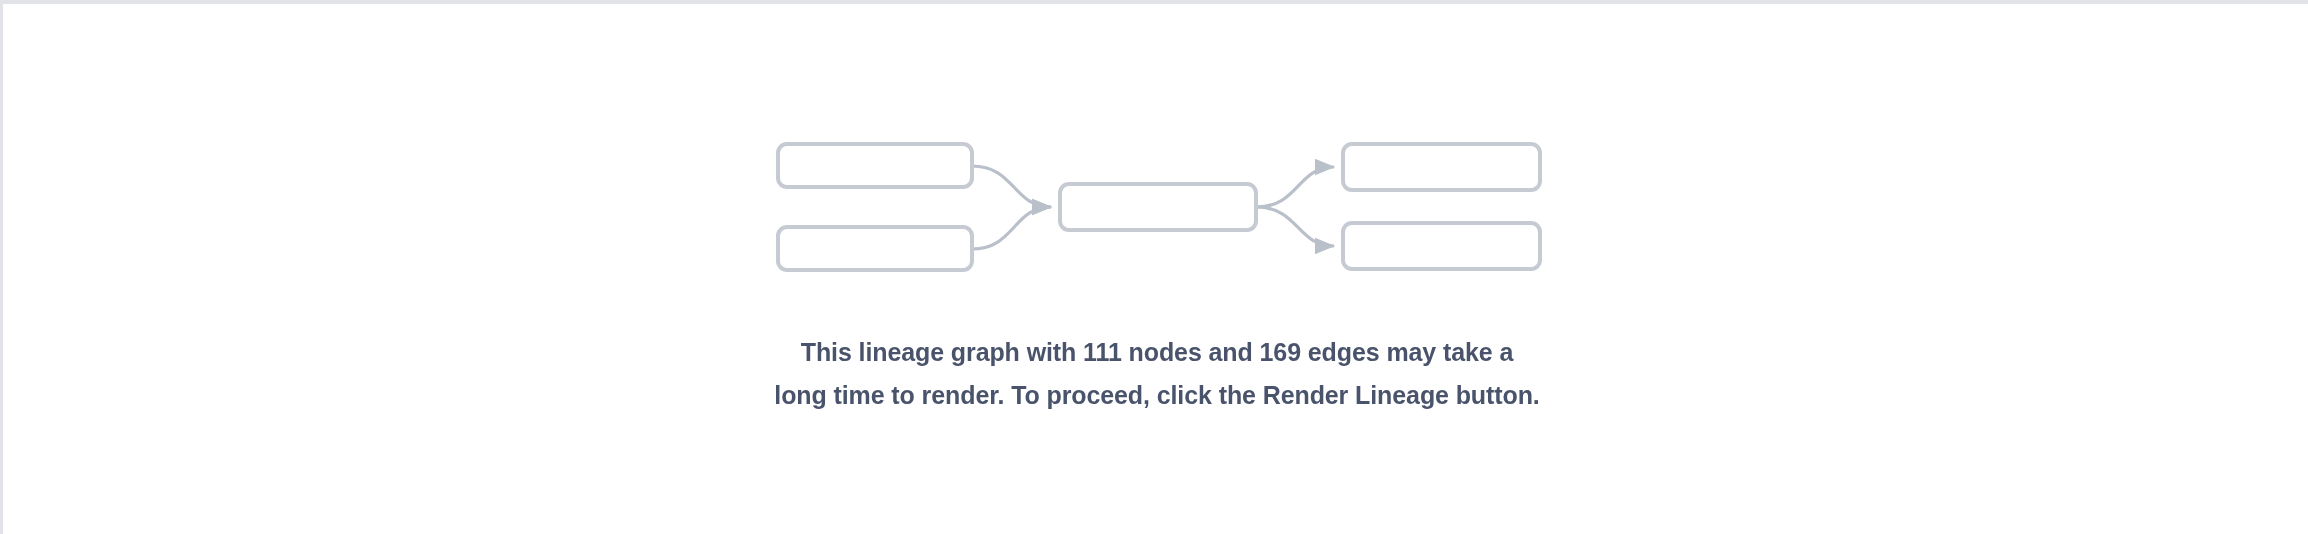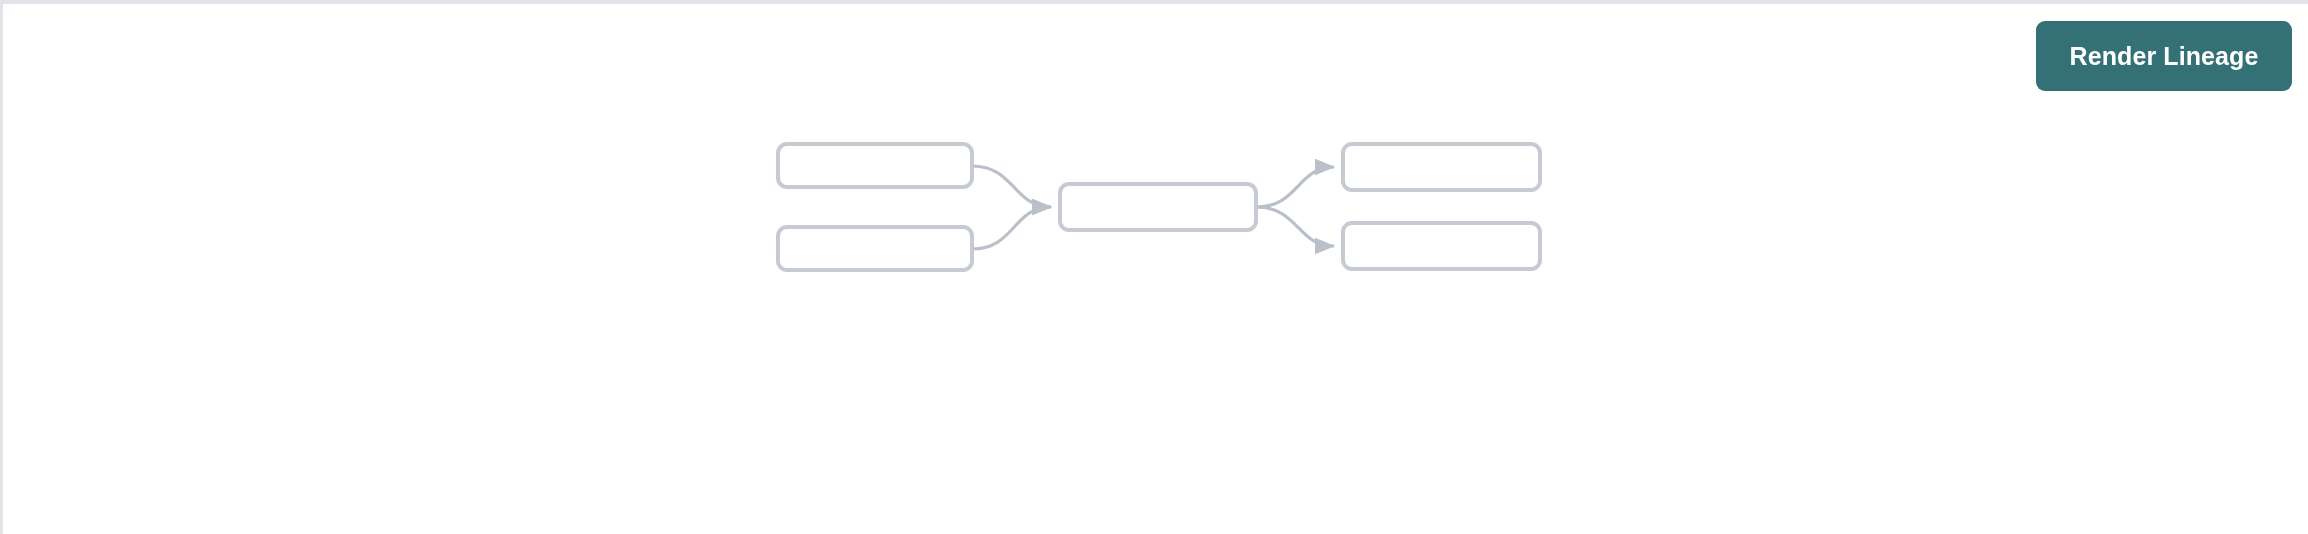--- a/index.html
+++ b/index.html
@@ -91,16 +91,16 @@
     <path d="M1253,203 C1296,203 1294,163 1331,163" fill="none" stroke="#b9c0ca" stroke-width="3.2" marker-end="url(#arrowhead)"></path>
     <path d="M1253,203 C1296,203 1294,242 1331,242" fill="none" stroke="#b9c0ca" stroke-width="3.2" marker-end="url(#arrowhead)"></path>
 
     <rect x="775" y="140" width="194" height="43" rx="9" ry="9" fill="#ffffff" stroke="#c5cad3" stroke-width="4"></rect>
     <rect x="775" y="223" width="194" height="43" rx="9" ry="9" fill="#ffffff" stroke="#c5cad3" stroke-width="4"></rect>
     <rect x="1057" y="180" width="196" height="46" rx="9" ry="9" fill="#ffffff" stroke="#c5cad3" stroke-width="4"></rect>
     <rect x="1340" y="140" width="197" height="46" rx="9" ry="9" fill="#ffffff" stroke="#c5cad3" stroke-width="4"></rect>
     <rect x="1340" y="219" width="197" height="46" rx="9" ry="9" fill="#ffffff" stroke="#c5cad3" stroke-width="4"></rect>
   </svg>
 
+  <div id="lineage-message">This lineage graph with 111 nodes and 169 edges may take a long time to render. To proceed, click the Render Lineage button.</div>
 
-  <button id="render-lineage-button">Render Lineage</button>
 
 </div>
 
 </body></html>

